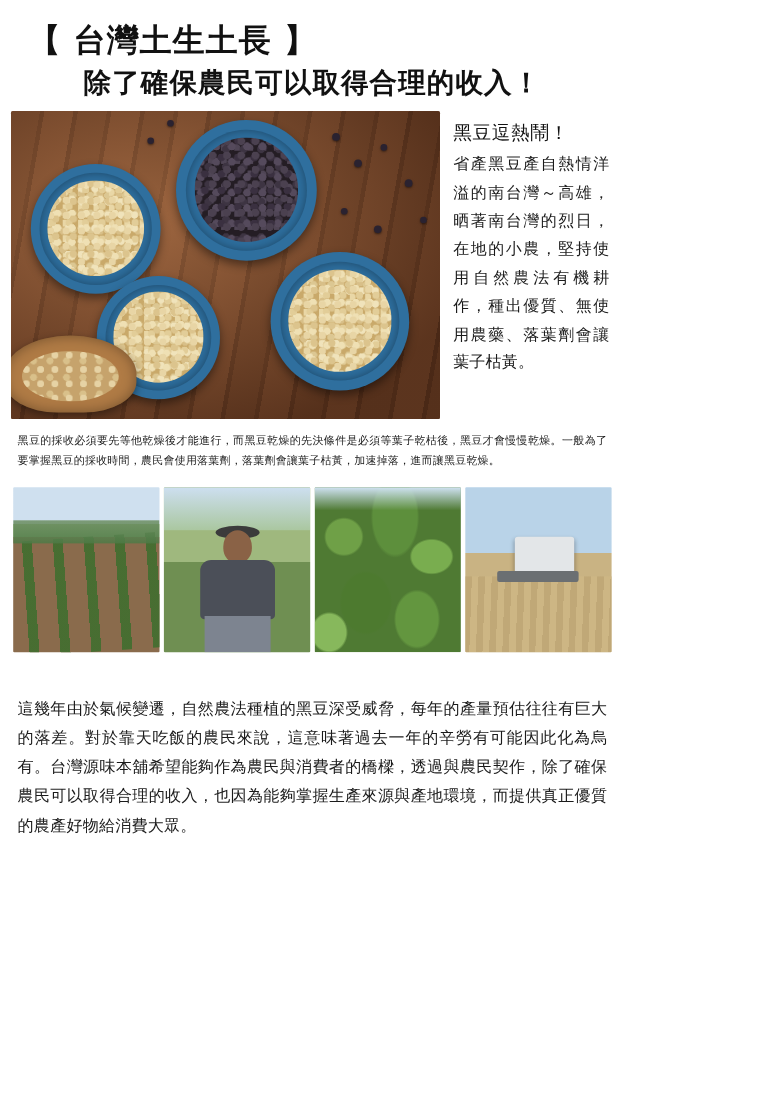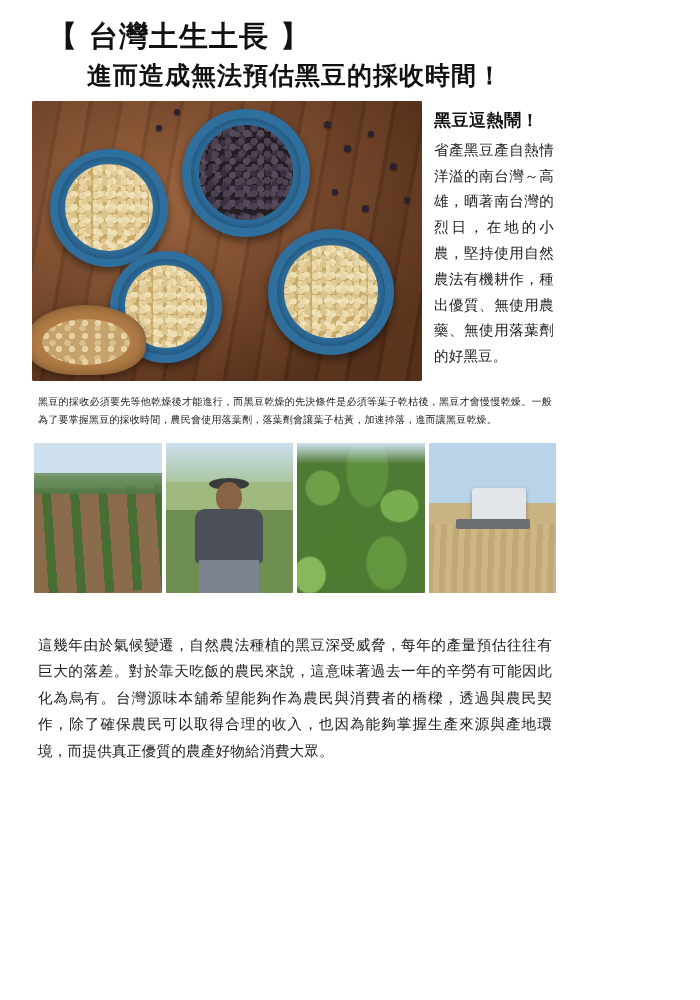--- a/index.html
+++ b/index.html
@@ -12,21 +12,20 @@
     background: #ffffff;
     font-family: "DejaVu Sans", "Liberation Sans", sans-serif;
     color: #1a1a1a;
     overflow: hidden;
   }
   .page {
     width: 568px;
     height: 1000px;
     position: relative;
     box-sizing: border-box;
-    padding-left: 22px;
   }
 
   
   .header {
     padding: 18px 16px 6px 16px;
   }
   .headline-1 {
     font-size: 29px;
     font-weight: bold;
     letter-spacing: 1px;
@@ -150,21 +149,21 @@
     background-size: 13px 13px, 15px 15px;
   }
 
   .hero-text {
     flex: 1 1 auto;
     padding: 8px 6px 0 2px;
     min-width: 0;
   }
   .hero-title {
     font-size: 17px;
-    font-weight: bold;
+    font-weight: normal;
     color: #111;
     margin-bottom: 6px;
     letter-spacing: 0.5px;
   }
   .hero-body {
     font-size: 14.5px;
     line-height: 1.78;
     color: #1b1b1b;
     text-align: justify;
     letter-spacing: 0.2px;
@@ -321,21 +320,21 @@
     margin-top: 12px;
   }
 </style>
 </head>
 <body>
 
 <div class="page">
 
   <div class="header">
     <div class="headline-1">【 台灣土生土長 】</div>
-    <div class="headline-2">進而造成無法預估黑豆的採收時間！</div>
+    <div class="headline-2">除了確保農民可以取得合理的收入！</div>
   </div>
 
   <div class="hero">
     <div class="hero-photo">
       <div class="wood"></div>
 
       <div class="bowl" style="left:18px; top:48px; width:118px; height:118px;">
         <div class="rim"></div>
         <div class="beans beans-yellow"></div>
       </div>
@@ -363,21 +362,21 @@
       <div class="scatter" style="left:358px; top:62px; width:7px; height:7px;"></div>
       <div class="scatter" style="left:300px; top:88px; width:6px; height:6px;"></div>
       <div class="scatter" style="left:330px; top:104px; width:7px; height:7px;"></div>
       <div class="scatter" style="left:372px; top:96px; width:6px; height:6px;"></div>
       <div class="scatter" style="left:142px; top:8px; width:6px; height:6px;"></div>
       <div class="scatter" style="left:124px; top:24px; width:6px; height:6px;"></div>
     </div>
 
     <div class="hero-text">
       <div class="hero-title">黑豆逗熱鬧！</div>
-      <div class="hero-body">省產黑豆產自熱情洋溢的南台灣～高雄，晒著南台灣的烈日，在地的小農，堅持使用自然農法有機耕作，種出優質、無使用農藥、無使用落葉劑的好黑豆。</div>
+      <div class="hero-body">省產黑豆產自熱情洋溢的南台灣～高雄，晒著南台灣的烈日，在地的小農，堅持使用自然農法有機耕作，種出優質、無使用農藥、落葉劑會讓葉子枯黃。</div>
     </div>
   </div>
 
   <div class="para-block">
     <p>黑豆的採收必須要先等他乾燥後才能進行，而黑豆乾燥的先決條件是必須等葉子乾枯後，黑豆才會慢慢乾燥。一般為了要掌握黑豆的採收時間，農民會使用落葉劑，落葉劑會讓葉子枯黃，加速掉落，進而讓黑豆乾燥。</p>
   </div>
 
   <div class="strip">
     <div class="strip-cell ph1"></div>
     <div class="strip-cell ph2">

